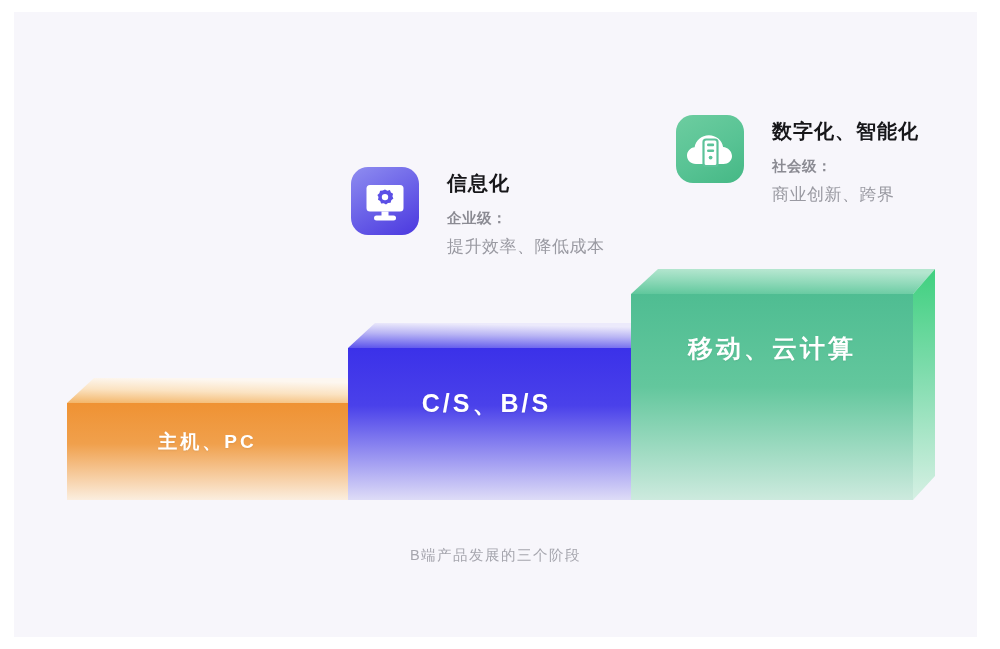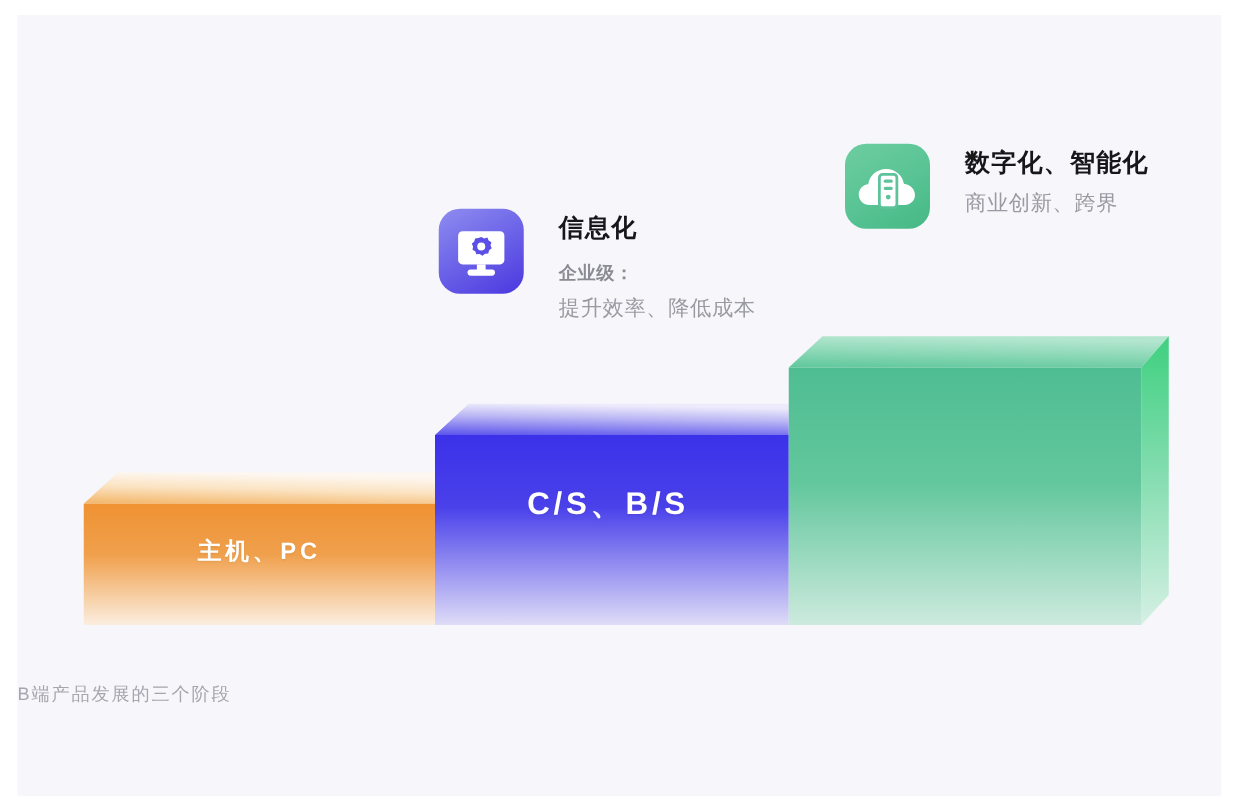--- a/index.html
+++ b/index.html
@@ -92,21 +92,21 @@
     line-height: 1.28;
     text-shadow: 0 1px 2px rgba(0,0,0,0.07);
   }
 
   
   #caption {
     position: absolute;
     left: 0;
     top: 534px;
     width: 963px;
-    text-align: left;
+    text-align: center;
     font-size: 14.5px;
     color: #a6a6ae;
     letter-spacing: 1.5px;
   }
 </style>
 </head>
 <body>
 
 <div id="canvas">
 
@@ -167,20 +167,21 @@
       <polygon points="899,282 921,257 921,464 899,488" fill="url(#gGreenSide)"></polygon>
       <rect x="617" y="282" width="282" height="206" fill="url(#gGreenFront)"></rect>
     </g>
   </svg>
 
   <div class="bar-text" style="left:53px; top:418px; width:281px; font-size:19px;">主机、PC</div>
 
   <div class="bar-text" style="left:334px; top:375px; width:277px; font-size:25px;">C/S、B/S</div>
 
   <div class="bar-text" style="left:617px; top:320px; width:282px; font-size:25px;">
+    <div>移动、云计算</div>
   </div>
 
 
   <div class="step-label" style="left:337px; top:155px;">
     <div class="step-icon icon-purple">
       <svg viewBox="0 0 68 68" width="68" height="68">
         <rect x="15.5" y="18" width="37" height="26.5" rx="3.5" fill="#ffffff"></rect>
         <rect x="30.5" y="44.5" width="7" height="5" fill="#ffffff"></rect>
         <rect x="23" y="48.5" width="22" height="5" rx="2.5" fill="#ffffff"></rect>
         <g transform="translate(34,31)">
@@ -203,19 +204,20 @@
                  C19.6,25.4 25.6,20.2 32.9,20.2 C40.1,20.2 46,25.2 47.1,31.9
                  C52.1,32.3 56,36.3 56,41 C56,45.5 52.3,49 47.5,49 Z" fill="#ffffff"></path>
         <rect x="27.5" y="24.5" width="14" height="26.5" rx="2.6" fill="#ffffff" stroke="#5cc39a" stroke-width="2.2"></rect>
         <rect x="31" y="28.6" width="7.2" height="2.6" rx="1.3" fill="#5cc39a"></rect>
         <rect x="31" y="34.4" width="7.2" height="2.6" rx="1.3" fill="#5cc39a"></rect>
         <circle cx="34.6" cy="42.6" r="1.9" fill="#5cc39a"></circle>
       </svg>
     </div>
     <div class="step-texts">
       <div class="step-title">数字化、智能化</div>
+      <div class="step-level">社会级：</div>
       <div class="step-desc">商业创新、跨界</div>
     </div>
   </div>
 
   <div id="caption">B端产品发展的三个阶段</div>
 
 </div>
 
 </body></html>

